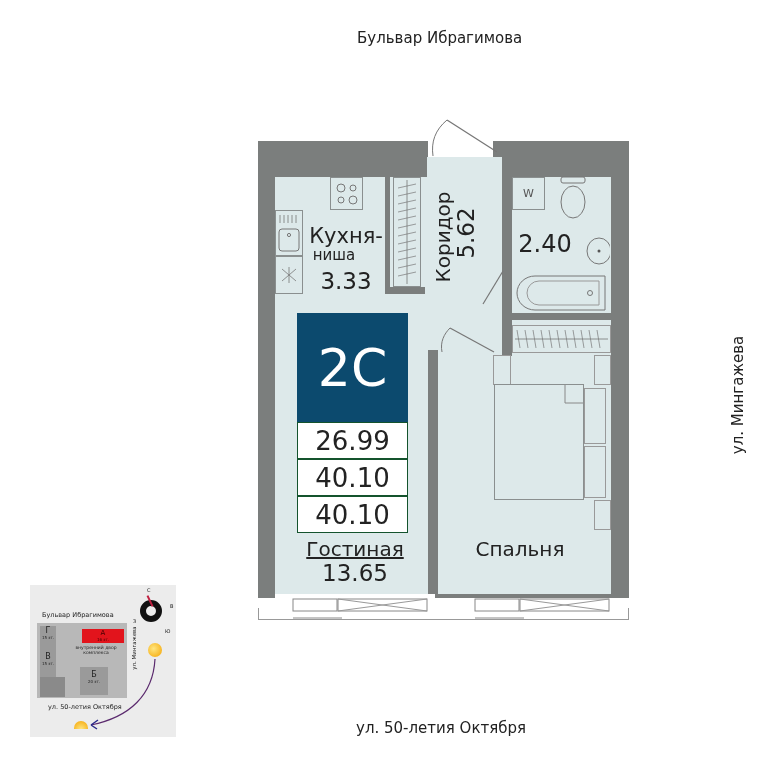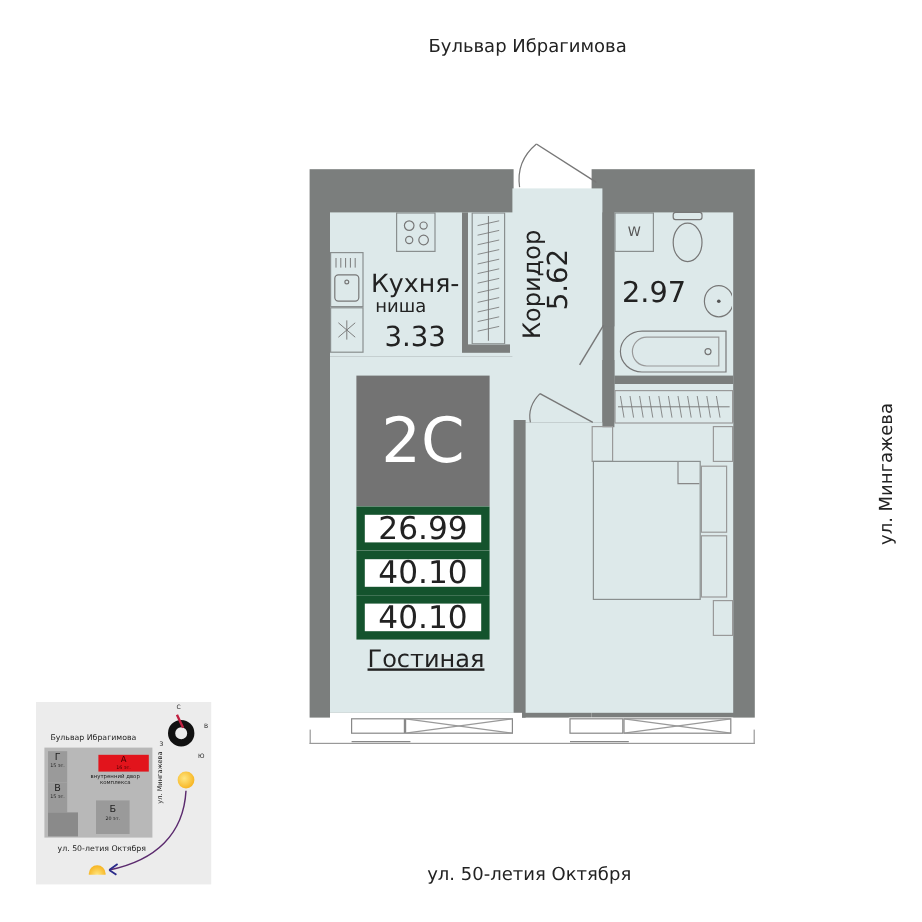--- a/index.html
+++ b/index.html
@@ -4,22 +4,22 @@
 <style>
   html, body { margin:0; padding:0; background:#ffffff; }
   body { width:768px; height:768px; position:relative; overflow:hidden; font-family:"DejaVu Sans", sans-serif; color:#222; }
   .abs { position:absolute; }
   .street { position:absolute; font-size:15px; color:#222; white-space:nowrap; }
   .wall { position:absolute; background:#7b7e7d; }
   .room { position:absolute; background:#dde9ea; }
   .lbl { position:absolute; text-align:center; color:#222; line-height:1; white-space:nowrap; }
   .thin { position:absolute; border:1px solid #8a8f8f; box-sizing:border-box; }
   .badge-box { position:absolute; left:297px; top:313px; width:111px; height:220px; }
-  .badge-red { position:absolute; left:0; top:0; width:111px; height:109px; background:#737373; color:#fff; font-size:52px; display:flex; align-items:center; justify-content:center; }
-  .badge-row { position:absolute; left:0; width:111px; height:37px; background:#fff; border:7px solid #14532d; box-sizing:border-box; font-size:26px; display:flex; align-items:center; justify-content:center; color:#222; }
+  .badge-red { position:absolute; left:0; top:0; width:111px; height:109px; background:#0c4a6e; color:#fff; font-size:52px; display:flex; align-items:center; justify-content:center; }
+  .badge-row { position:absolute; left:0; width:111px; height:37px; background:#fff; border:1px solid #14532d; box-sizing:border-box; font-size:26px; display:flex; align-items:center; justify-content:center; color:#222; }
   .win { position:absolute; background:#fff; }
   .mini { position:absolute; left:30px; top:585px; width:146px; height:152px; background:#ececec; }
 </style>
 </head>
 <body>
 
 <div class="street" style="left:357px;top:29px;">Бульвар Ибрагимова</div>
 <div class="street" style="left:356px;top:719px;">ул. 50-летия Октября</div>
 <div class="street" style="left:738px;top:395px;transform:translate(-50%,-50%) rotate(-90deg);">ул. Мингажева</div>
 
@@ -115,21 +115,21 @@
     </svg>
   <svg class="abs" style="left:584px;top:236px;" width="26" height="30">
       <ellipse cx="15" cy="15" rx="12" ry="13" fill="none" stroke="#777"></ellipse>
       <circle cx="15" cy="15" r="1.5" fill="#555"></circle>
     </svg>
   <svg class="abs" style="left:515px;top:273px;" width="96" height="40">
       <path d="M20 3 H 90 V 37 H 20 A 18 17 0 0 1 20 3 Z" fill="none" stroke="#777"></path>
       <path d="M24 8 H 84 V 32 H 24 A 12 12 0 0 1 24 8 Z" fill="none" stroke="#999"></path>
       <circle cx="75" cy="20" r="2.5" fill="none" stroke="#777"></circle>
     </svg>
-  <div class="lbl" style="left:512px;top:232px;width:66px;font-size:24px;">2.97</div>
+  <div class="lbl" style="left:512px;top:232px;width:66px;font-size:24px;">2.40</div>
 
   <svg class="abs" style="left:478px;top:268px;" width="28" height="40">
       <line x1="25" y1="3" x2="5" y2="36" stroke="#777" stroke-width="1.2"></line>
     </svg>
 
   <div class="thin" style="left:512px;top:325px;width:99px;height:28px;border-color:#999;">
     <svg width="97" height="26" viewBox="0 0 97 26">
         <line x1="2" y1="13" x2="95" y2="13" stroke="#777" stroke-width="0.8"></line>
         <g stroke="#777" stroke-width="0.7">
           <line x1="4" y1="4" x2="7" y2="22"></line>
@@ -156,22 +156,24 @@
   <div class="thin" style="left:594px;top:355px;width:17px;height:30px;border-color:#999;"></div>
   <div class="thin" style="left:494px;top:384px;width:90px;height:116px;border-color:#8a8f8f;">
     <svg width="88" height="114" viewBox="0 0 88 114">
         <path d="M70 0 L 70 18 L 88 18" fill="none" stroke="#888" stroke-width="1"></path>
       </svg>
   </div>
   <div class="thin" style="left:584px;top:388px;width:22px;height:56px;border-color:#999;"></div>
   <div class="thin" style="left:584px;top:446px;width:22px;height:52px;border-color:#999;"></div>
   <div class="thin" style="left:594px;top:500px;width:17px;height:30px;border-color:#999;"></div>
 
+  <div class="lbl" style="left:445px;top:539px;width:150px;font-size:20px;">Спальня</div>
 
   <div class="lbl" style="left:280px;top:539px;width:150px;font-size:20px;text-decoration:underline;">Гостиная</div>
+  <div class="lbl" style="left:280px;top:562px;width:150px;font-size:23px;">13.65</div>
 
   <div class="win" style="left:275px;top:594px;width:160px;height:16px;"></div>
   <div class="win" style="left:292px;top:598px;width:137px;height:25px;">
     <svg width="137" height="25" viewBox="0 0 137 25">
         <rect x="1" y="1" width="44" height="12" fill="none" stroke="#888"></rect>
         <rect x="46" y="1" width="89" height="12" fill="none" stroke="#888"></rect>
         <line x1="46" y1="1" x2="135" y2="13" stroke="#999"></line>
         <line x1="46" y1="13" x2="135" y2="1" stroke="#999"></line>
         <line x1="1" y1="20" x2="50" y2="20" stroke="#888"></line>
       </svg>

